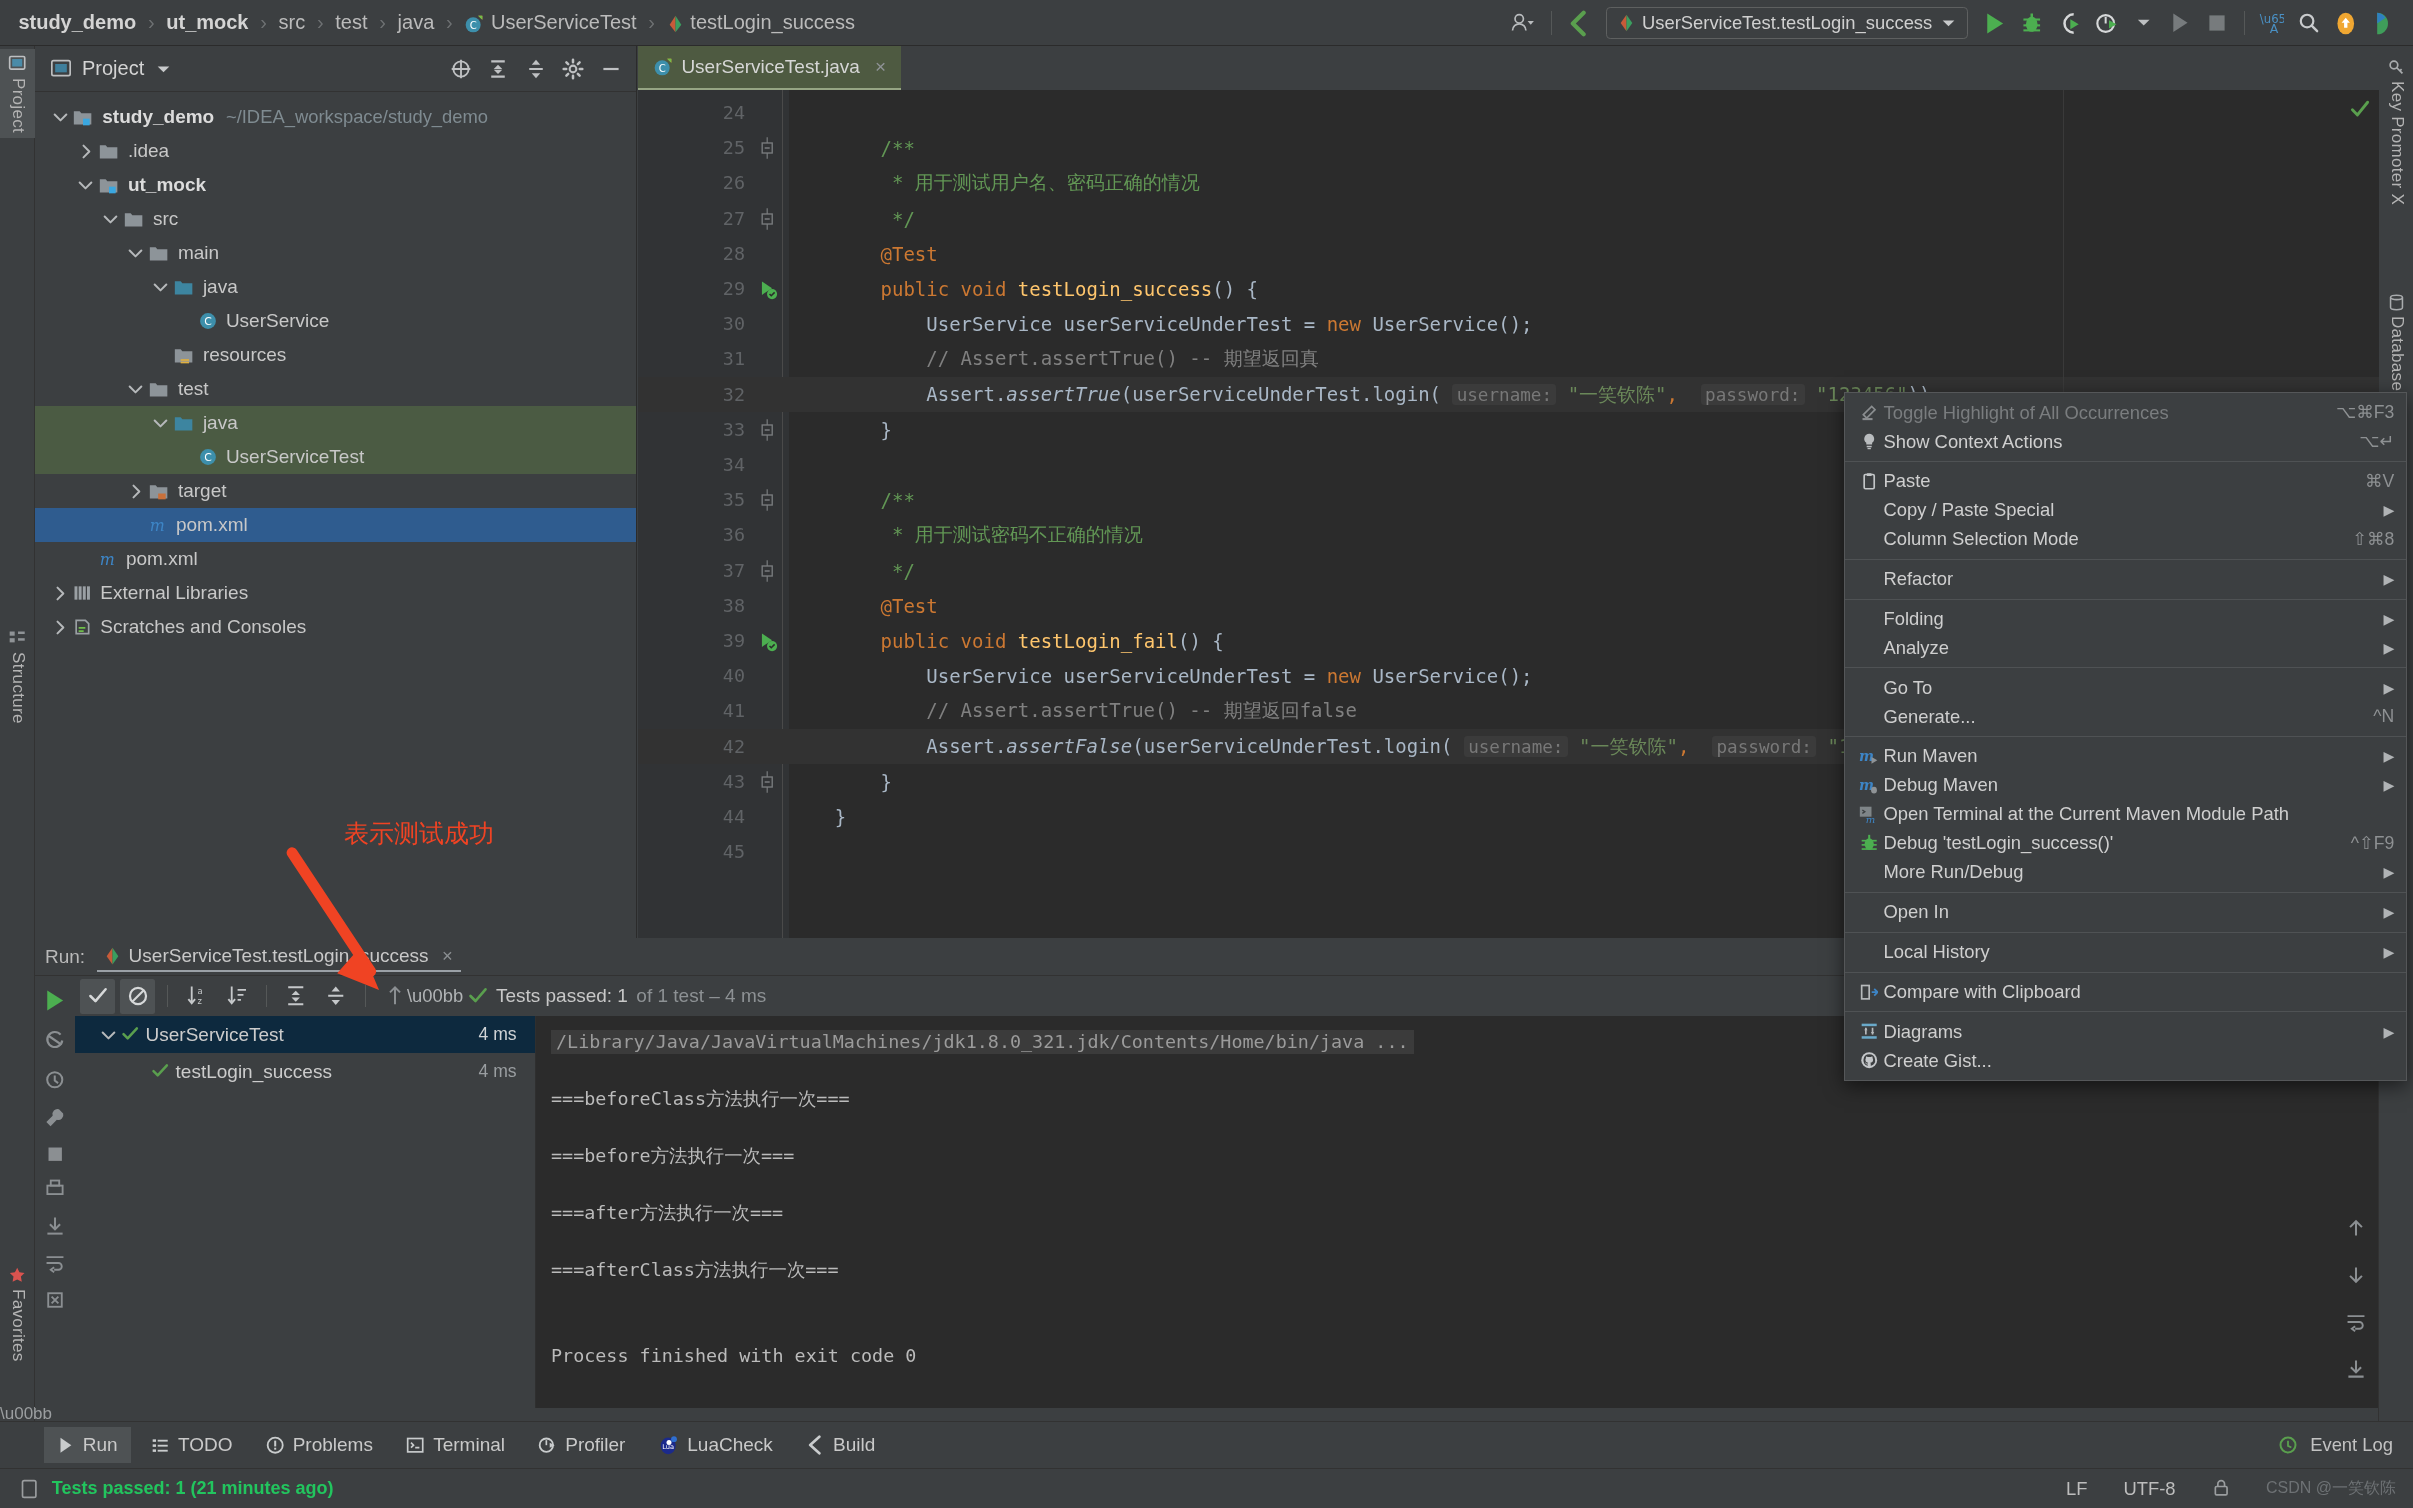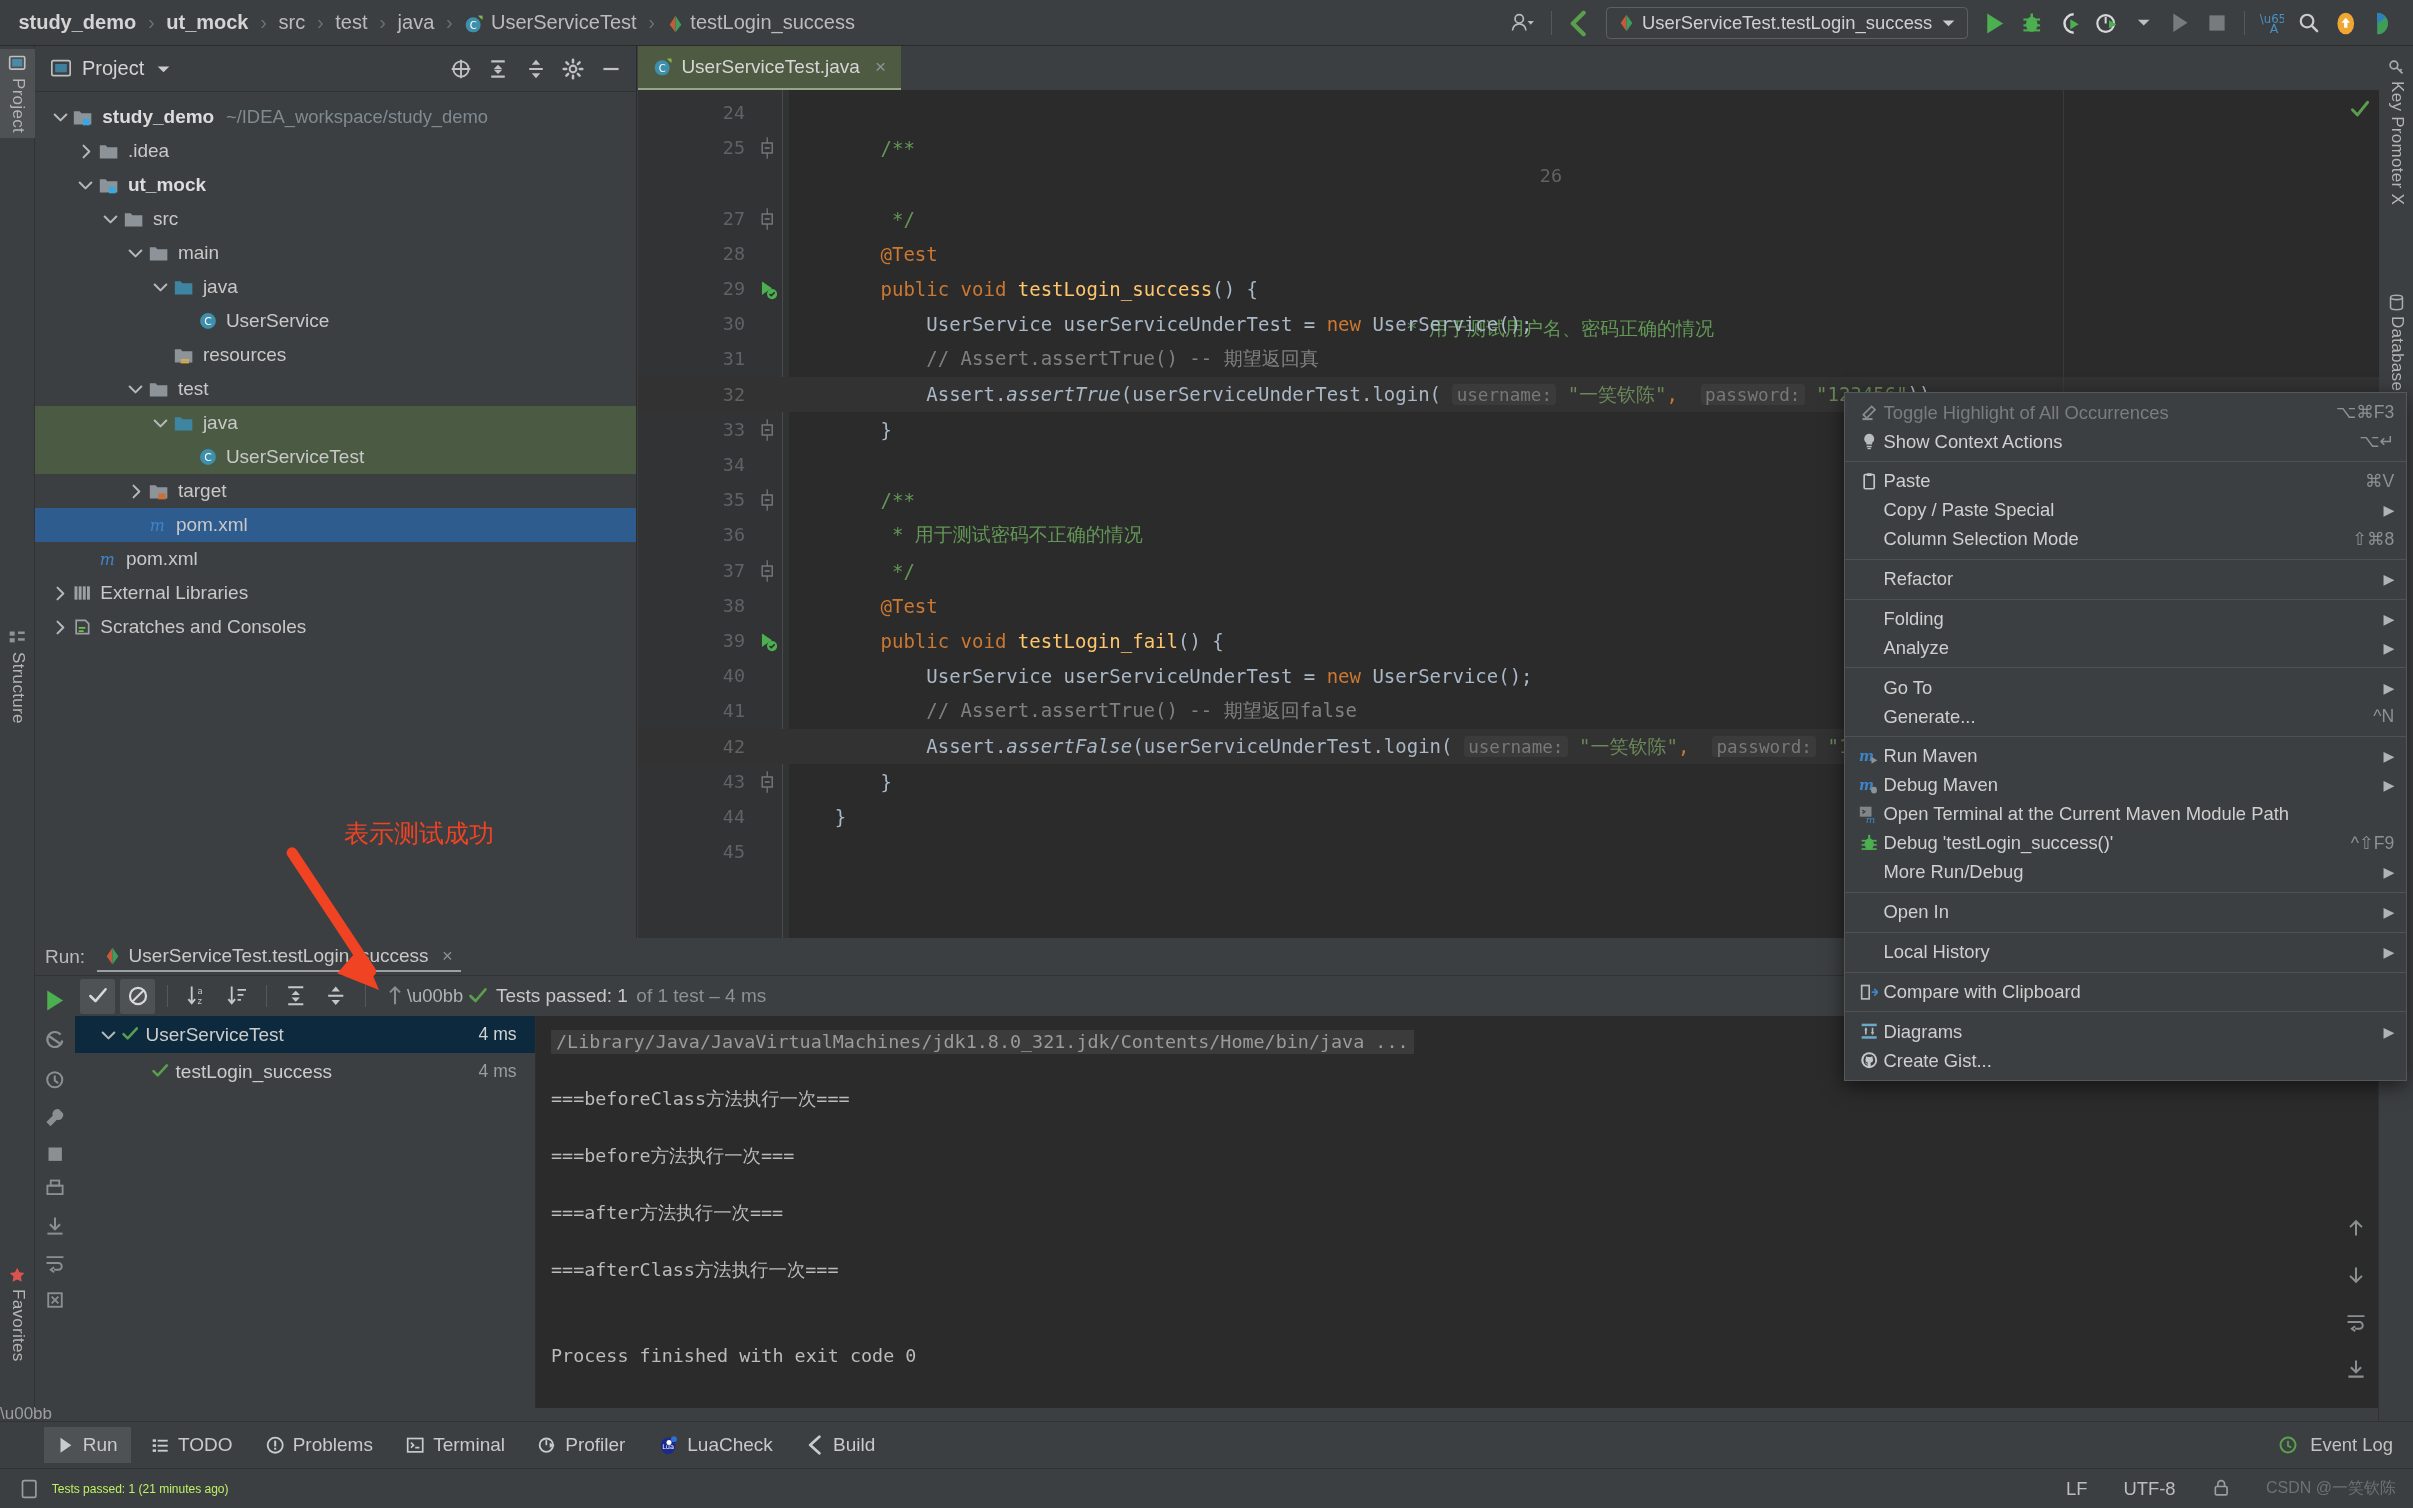--- a/index.html
+++ b/index.html
@@ -250,21 +250,21 @@
     position: absolute; right: 20px; display: flex; align-items: center; gap: 11.7px;
     font-size: 18.4px; color: #c2c2c2;
   }
 
   
   .statusbar {
     position: absolute; left: 0; bottom: 0; width: 2413px; height: 40px;
     background: #3c3f41; border-top: 0.8px solid #323232;
     display: flex; align-items: center; padding-left: 20px; gap: 13.4px;
   }
-  .status-text { font-size: 12px; color: #bef264; }
+  .status-text { font-size: 18px; color: #22c55e; font-weight: bold; }
   .status-right {
     position: absolute; right: 17px; display: flex; align-items: center; gap: 36px;
     font-size: 18.4px; color: #bdbdbd;
   }
   .wm { color: #6d7174; font-size: 16px; text-align: center; }
 
   svg { display: block; }
 </style>
 </head>
 <body>
@@ -718,21 +718,21 @@
             <span class="ln">25</span>
             <span class="gut2">
               <svg width="18.4" height="22" viewBox="0 0 22 26">
                 <rect x="5" y="7" width="12" height="12" fill="none" stroke="#7a7d7f" stroke-width="1.6"></rect>
                 <path d="M8 13h6" stroke="#7a7d7f" stroke-width="1.8"></path>
                 <path d="M11 0v7M11 19v7" stroke="#7a7d7f" stroke-width="1.4"></path>
               </svg>
             </span>
             <span class="code"><span>        </span><span class="cmt">/**</span></span>
           </div>
-          <div class="cl" style="top: 75px; flex-direction: column;">
+          <div class="cl" style="top: 75px;">
             <span class="ln">26</span>
             <span class="gut2"></span>
             <span class="code"><span class="cmt">         * 用于测试用户名、密码正确的情况</span></span>
           </div>
           <div class="cl" style="top: 111px;">
             <span class="ln">27</span>
             <span class="gut2">
               <svg width="18.4" height="22" viewBox="0 0 22 26">
                 <rect x="5" y="7" width="12" height="12" fill="none" stroke="#7a7d7f" stroke-width="1.6"></rect>
                 <path d="M8 13h6" stroke="#7a7d7f" stroke-width="1.8"></path>

